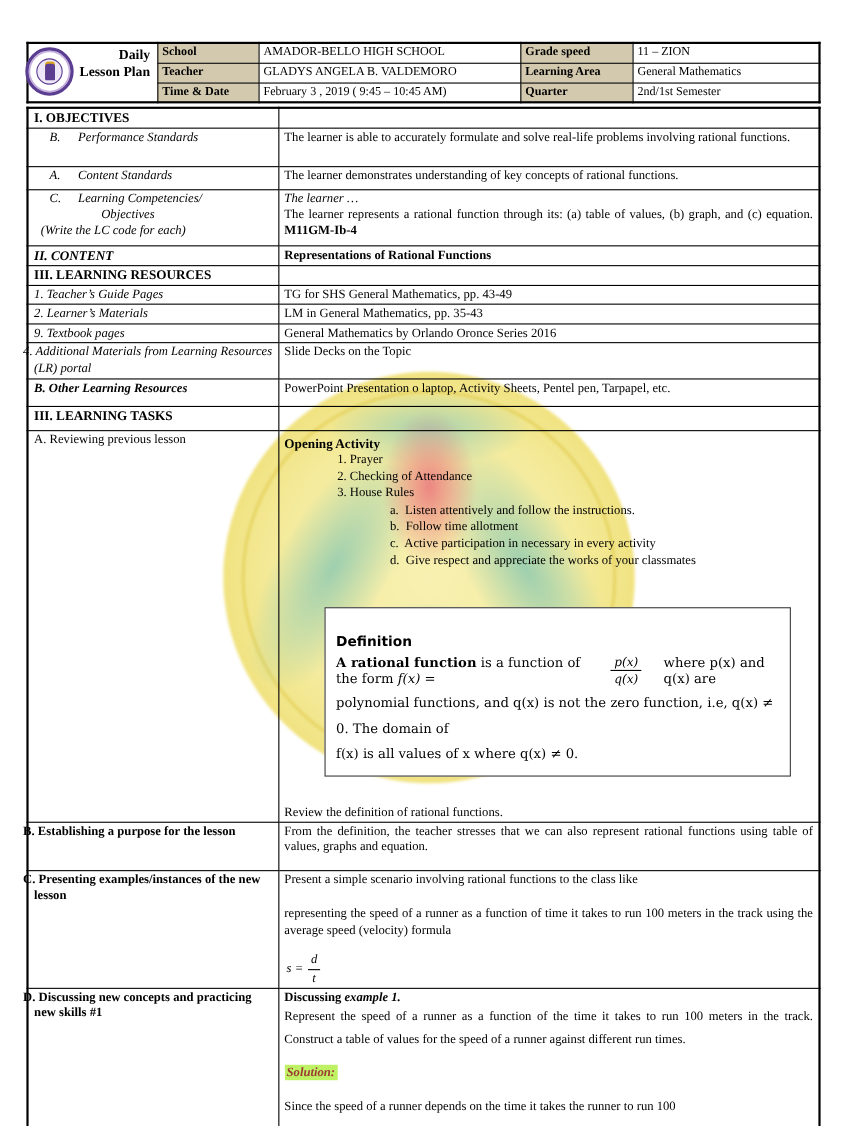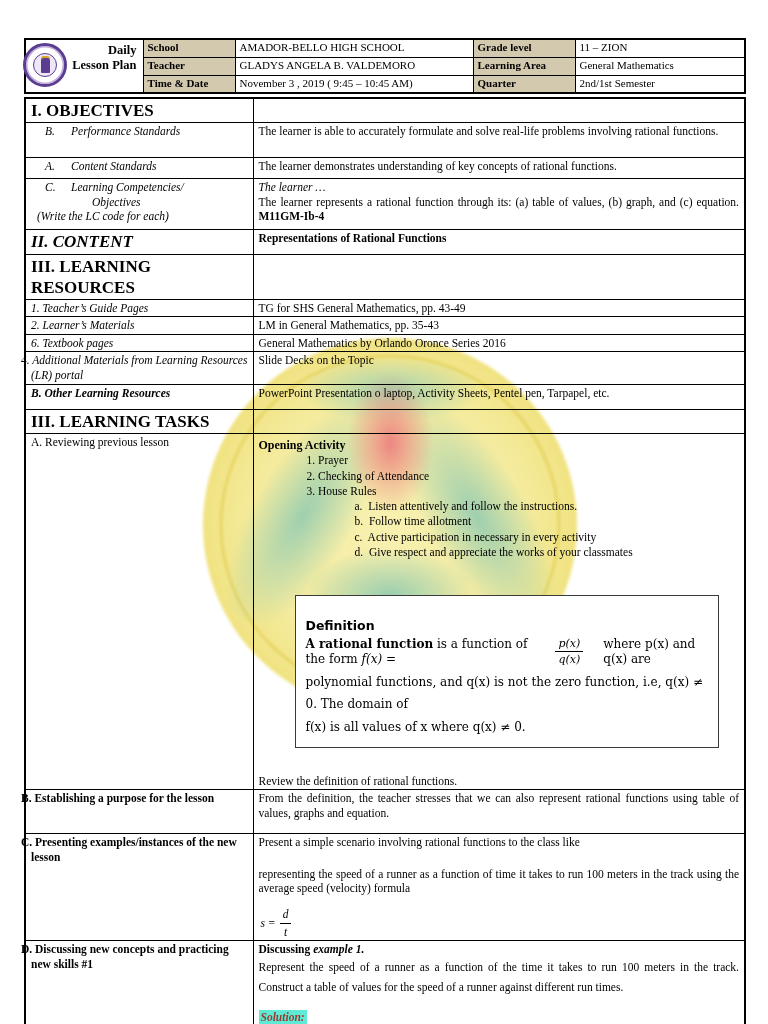--- a/index.html
+++ b/index.html
@@ -36,21 +36,21 @@
   .ttl { text-align:right; font-weight:bold; font-size:12.5px; line-height:1.2; padding:2px 2px 0 0; }
   .seal { position:absolute; left:-3px; top:3px; width:44px; height:46px; }
   .seal-outer { width:44px; height:44px; border-radius:50%; background:#fff; border:3px solid #5b3d91;
     box-shadow: inset 0 0 0 1.5px #c3aede; display:flex; align-items:center; justify-content:center; }
   .seal-inner { width:24px; height:24px; border-radius:50%; border:1px solid #5b3d91; background:#eee7f7;
     display:flex; align-items:center; justify-content:center; }
   .seal-fig { width:9px; height:15px; background:#5b3d91; border-radius:3px 3px 1px 1px; box-shadow:0 -2px 0 #d9a520; }
 
   .bodytab { left:24px; top:97px; width:720px; border:2px solid #000; }
   .bodytab td { padding:1px 5px; }
-  .sechead { font-weight:bold; font-size:17px; }
+  .sechead { font-weight:bold; font-size:12px; }
   .bi { font-weight:bold; font-style:italic; }
   .it { font-style:italic; }
   .bold { font-weight:bold;margin-top:41px; }
   .just { text-align:justify; }
   .pfx { display:inline-block; width:26px; margin-left:14px; }
   .cline2 { margin-left:61px; }
   .cline3 { margin-left:6px; }
   .hang { padding-left:15px; text-indent:-10px; }
   .lbl-left { font-weight:bold; }
 
@@ -65,21 +65,21 @@
   .def-line1 { display:flex; align-items:center; flex-wrap:nowrap; line-height:1.2; margin:2px 0 4px 0;gap:16px; }
   .frac { display:inline-block; text-align:center; vertical-align:middle; font-size:11px; margin:0 4px; font-style:italic; }
   .frac .num { display:block; border-bottom:1px solid #000; padding:0 3px 1px; }
   .frac .den { display:block; padding-top:1px; }
   .mi { font-style:italic; }
   .review-note { margin-top:26px; }
   .p-wide { line-height:1.8; }
   .gap-top { margin-top:17px; }
   .formula { margin:12px 0 0 2px; font-style:italic; display:flex; align-items:center; }
   .formula .frac { font-size:11.5px; }
-  .hl { display:inline-block; background:#5eead4; color:#9c3a32; font-style:italic; font-weight:bold; padding:0 2px; margin-top:12px; }
+  .hl { display:inline-block; background:#bef264; color:#9c3a32; font-style:italic; font-weight:bold; padding:0 2px; margin-top:12px; }
   .dtitle { font-weight:bold; }
   .dtitle .it { font-weight:bold; }
 </style>
 </head>
 <body>
 
 <div class="page">
 
   <div class="wm">
     <div class="wm-disc"></div>
@@ -110,32 +110,32 @@
             </div>
           </div>
         </div>
         <div class="ttl">
           <div>Daily</div>
           <div>Lesson Plan</div>
         </div>
       </td>
       <td class="lbl">School</td>
       <td class="val">AMADOR-BELLO HIGH SCHOOL</td>
-      <td class="lbl">Grade level</td>
+      <td class="lbl">Grade speed</td>
       <td class="val">11 – ZION</td>
     </tr>
     <tr style="height:18px">
       <td class="lbl">Teacher</td>
       <td class="val">GLADYS ANGELA B. VALDEMORO</td>
       <td class="lbl">Learning Area</td>
       <td class="val">General Mathematics</td>
     </tr>
     <tr style="height:18px">
       <td class="lbl">Time &amp; Date</td>
-      <td class="val">November 3 , 2019 ( 9:45 – 10:45 AM)</td>
+      <td class="val">February 3 , 2019 ( 9:45 – 10:45 AM)</td>
       <td class="lbl">Quarter</td>
       <td class="val">2nd/1st Semester</td>
     </tr>
   </tbody>
     </table>
 
   <table class="bodytab">
     <colgroup>
         <col style="width:228px">
         <col style="width:492px">
@@ -191,21 +191,21 @@
       <td class="it">1. Teacher’s Guide Pages</td>
       <td>TG for SHS General Mathematics,  pp. 43-49</td>
     </tr>
 
     <tr style="height:14px">
       <td class="it">2. Learner’s Materials</td>
       <td>LM in General Mathematics, pp. 35-43</td>
     </tr>
 
     <tr style="height:14px">
-      <td class="it">6. Textbook pages</td>
+      <td class="it">9. Textbook pages</td>
       <td>General Mathematics by Orlando Oronce Series 2016</td>
     </tr>
 
     <tr style="height:33px">
       <td class="it hang">4. Additional Materials from Learning Resources (LR) portal</td>
       <td>Slide Decks on the Topic</td>
     </tr>
 
     <tr style="height:25px">
       <td class="bi">B. Other Learning Resources</td>

